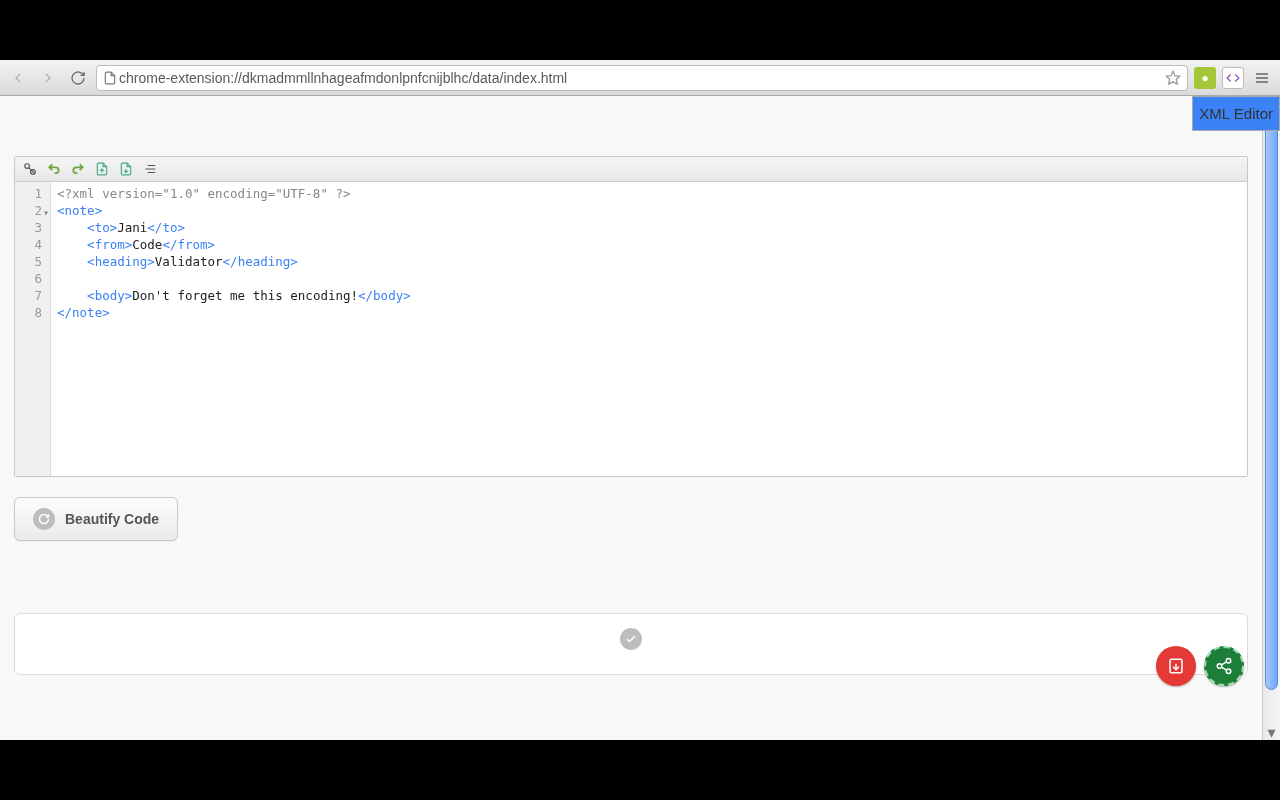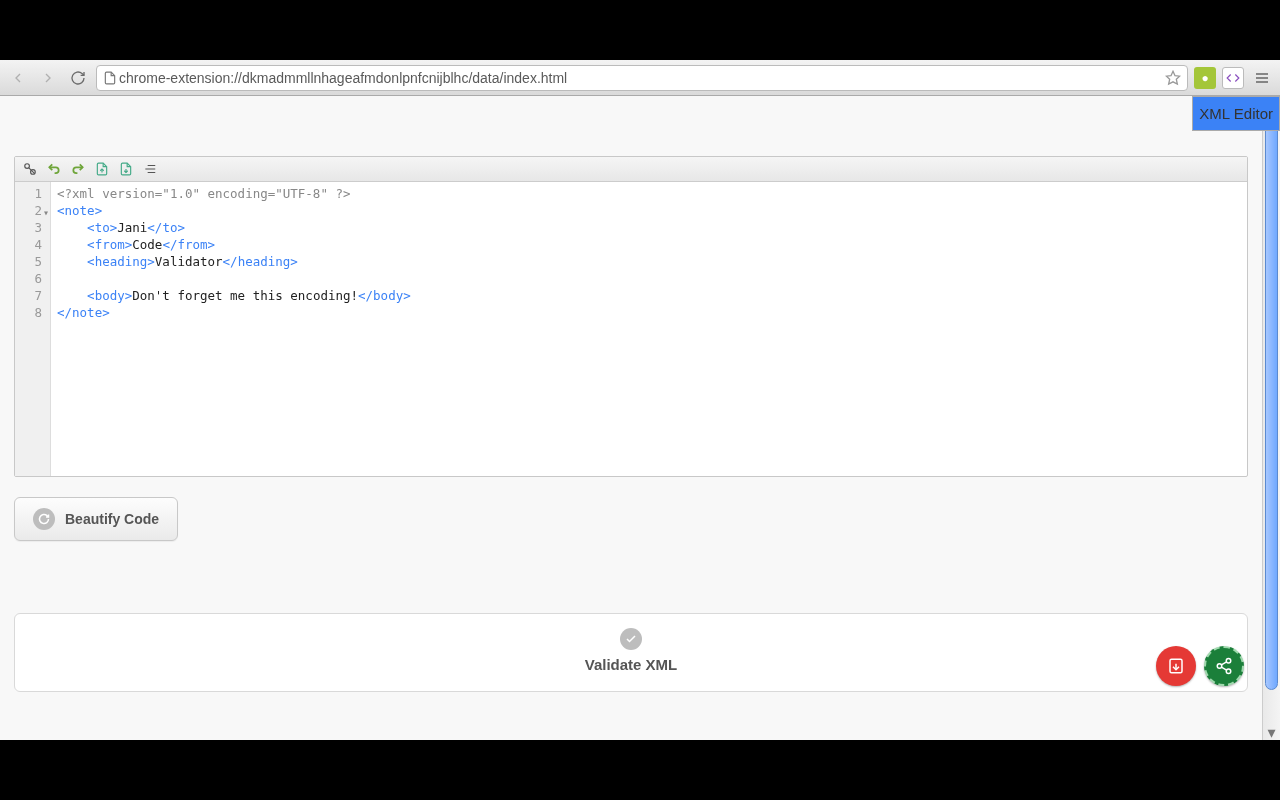--- a/index.html
+++ b/index.html
@@ -352,21 +352,20 @@
       <span>Beautify Code</span>
     </div>
 
     
     <div class="validate">
       <div class="check">
         <svg viewBox="0 0 24 24" fill="none" stroke="currentColor" stroke-width="3">
             <polyline points="20 6 9 17 4 12"></polyline>
           </svg>
       </div>
-      <div class="label">Validate XML</div>
     </div>
 
     
 
   </div>
 
   <div class="fab-row">
     <div class="fab red">
       <svg viewBox="0 0 24 24" fill="none" stroke="#fff" stroke-width="2">
           <rect x="4" y="3" width="16" height="18" rx="2"></rect>

